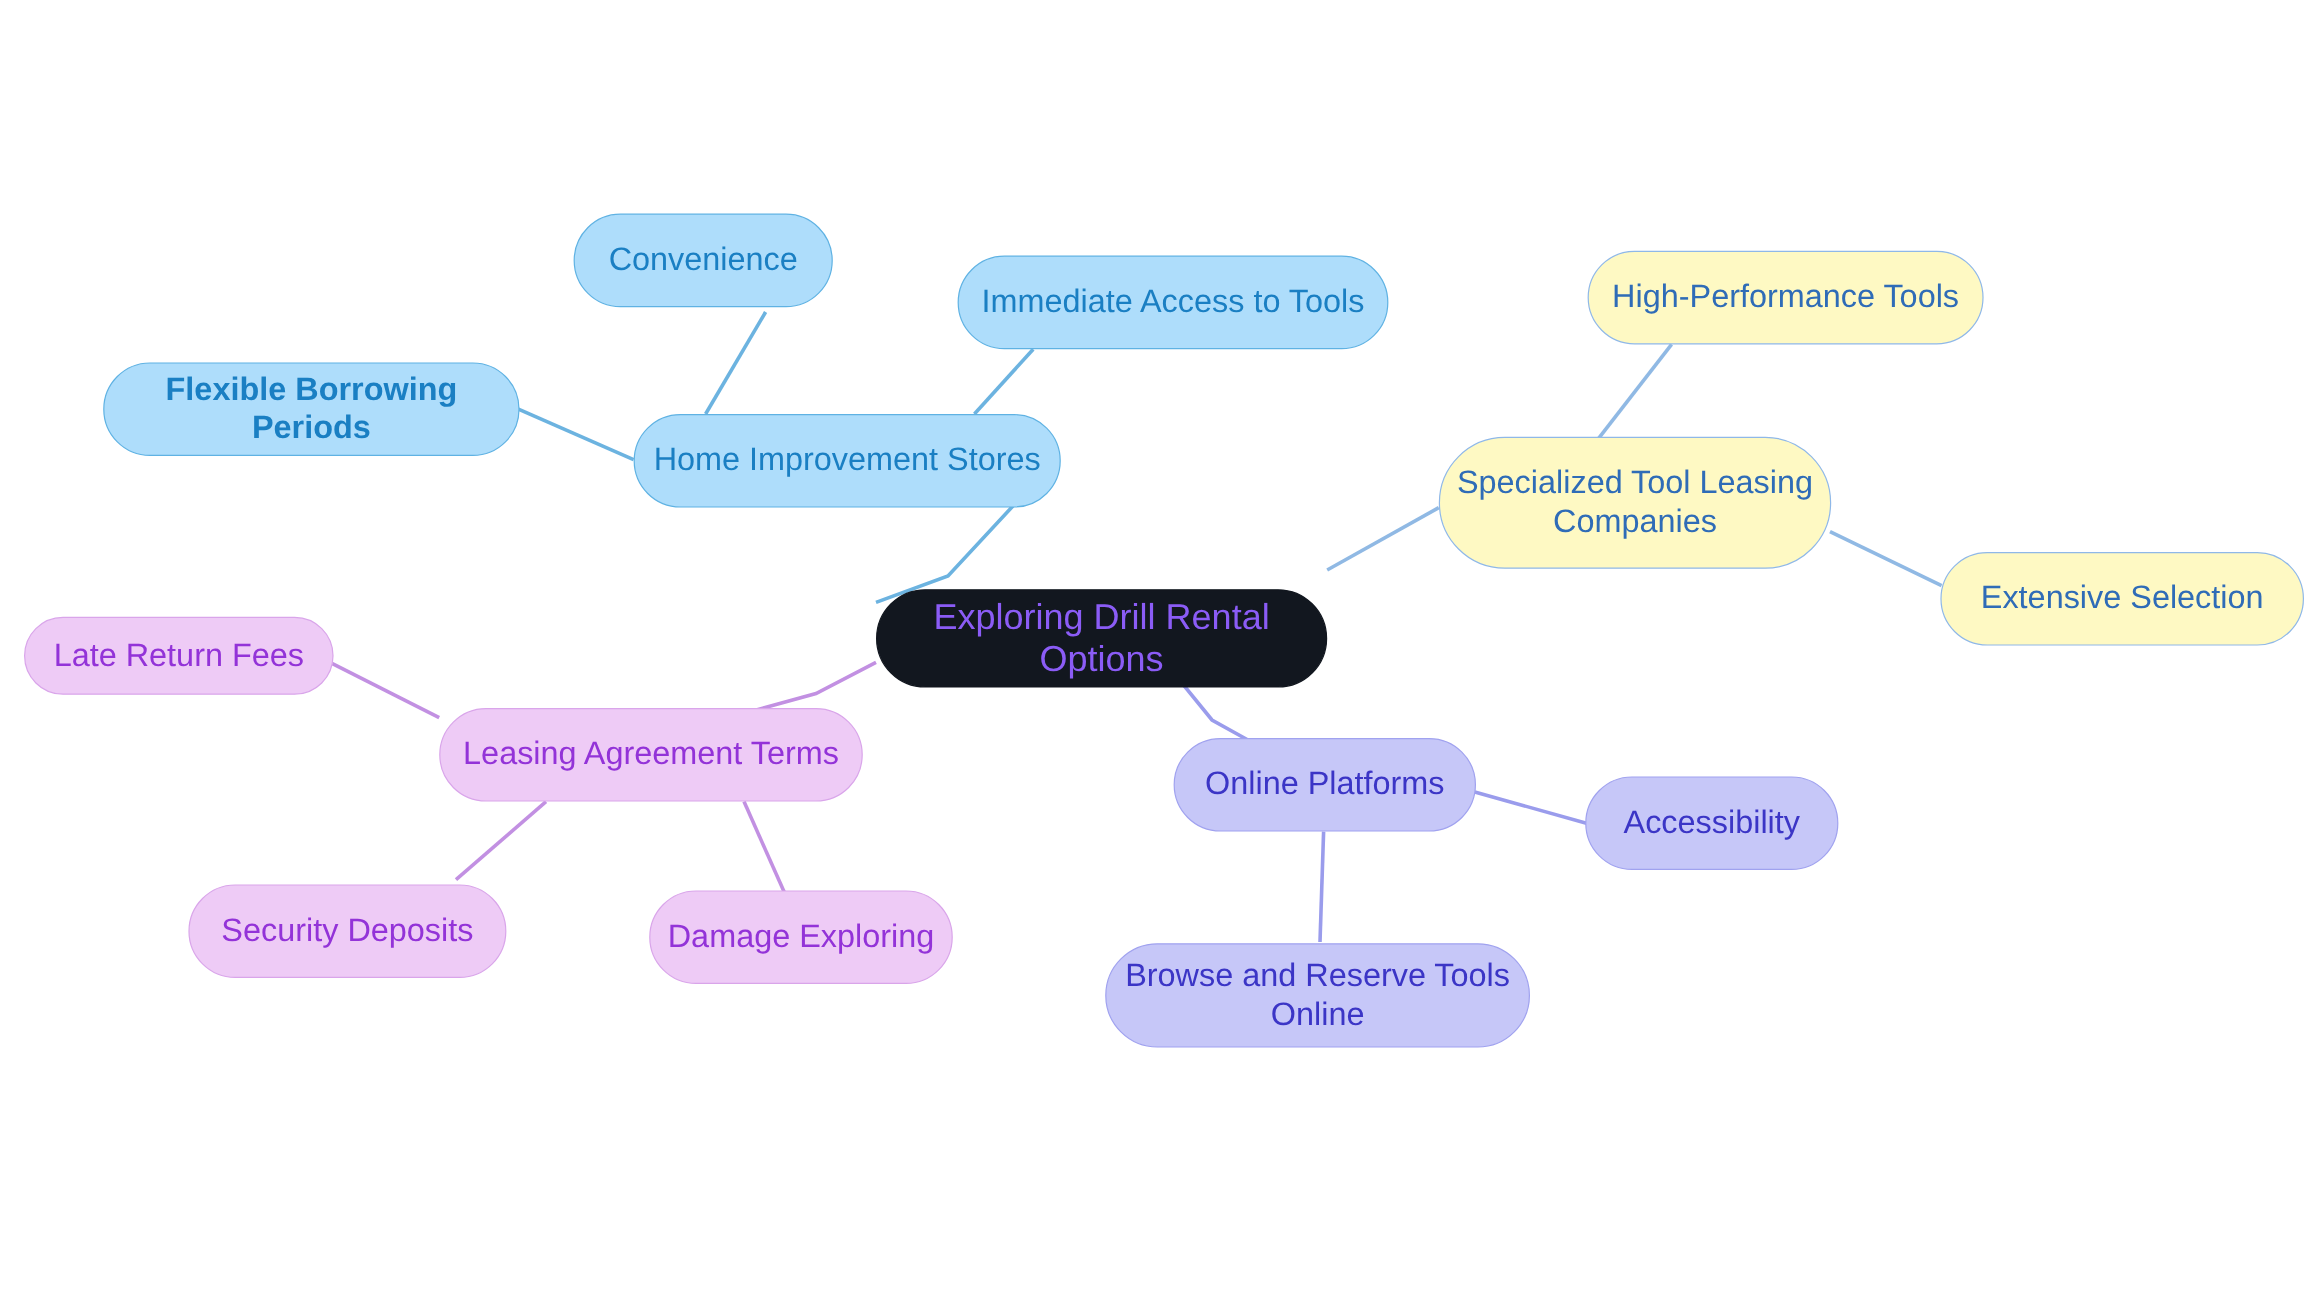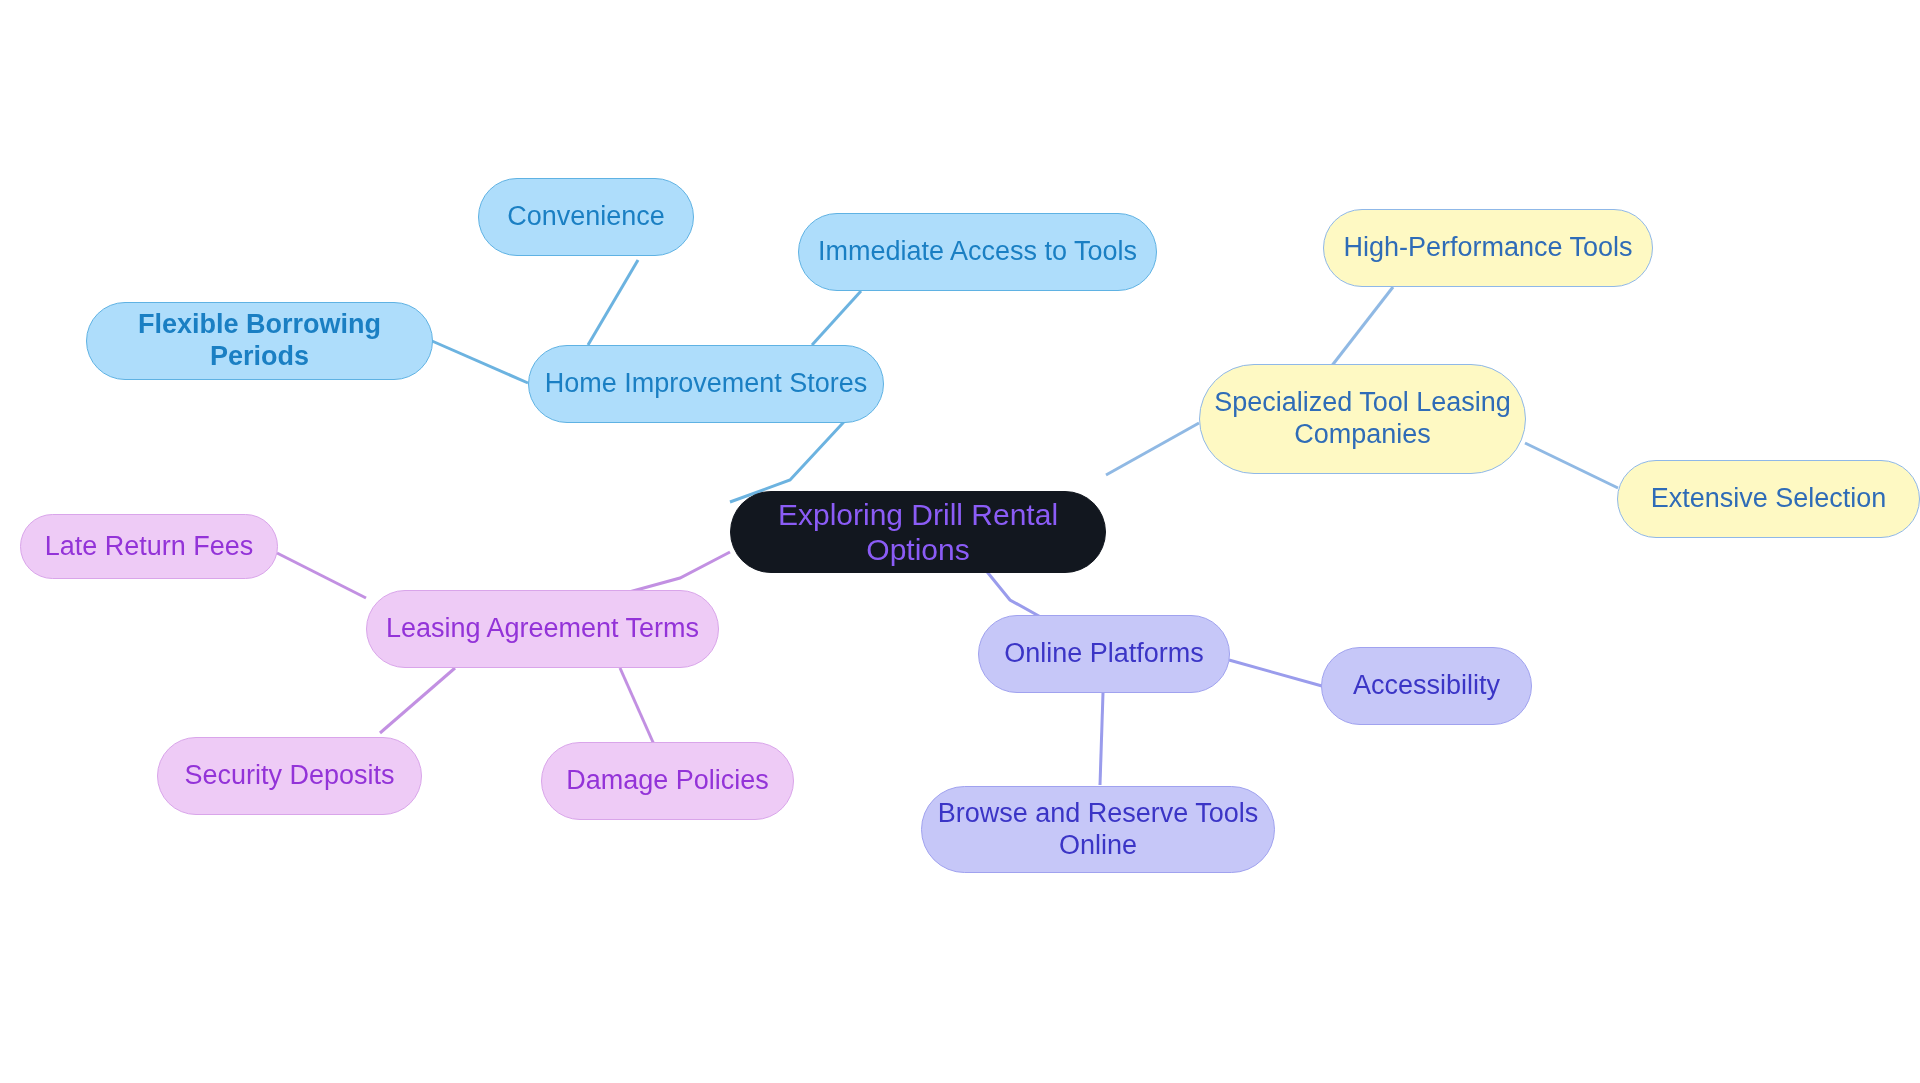--- a/index.html
+++ b/index.html
@@ -133,15 +133,15 @@
 
   <div class="node node-periwinkle" style="left:921px; top:786px; width:354px; height:87px;">Browse and Reserve Tools
 Online</div>
 
   <div class="node node-pink" style="left:366px; top:590px; width:353px; height:78px;">Leasing Agreement Terms</div>
 
   <div class="node node-pink" style="left:20px; top:514px; width:258px; height:65px;">Late Return Fees</div>
 
   <div class="node node-pink" style="left:157px; top:714px; width:265px; height:78px;margin-top:23px;">Security Deposits</div>
 
-  <div class="node node-pink" style="left:541px; top:742px; width:253px; height:78px;">Damage Policies</div>
+  <div class="node node-pink" style="left:541px; top:742px; width:253px; height:78px;">Damage Exploring</div>
 
 </div>
 
 </body></html>

